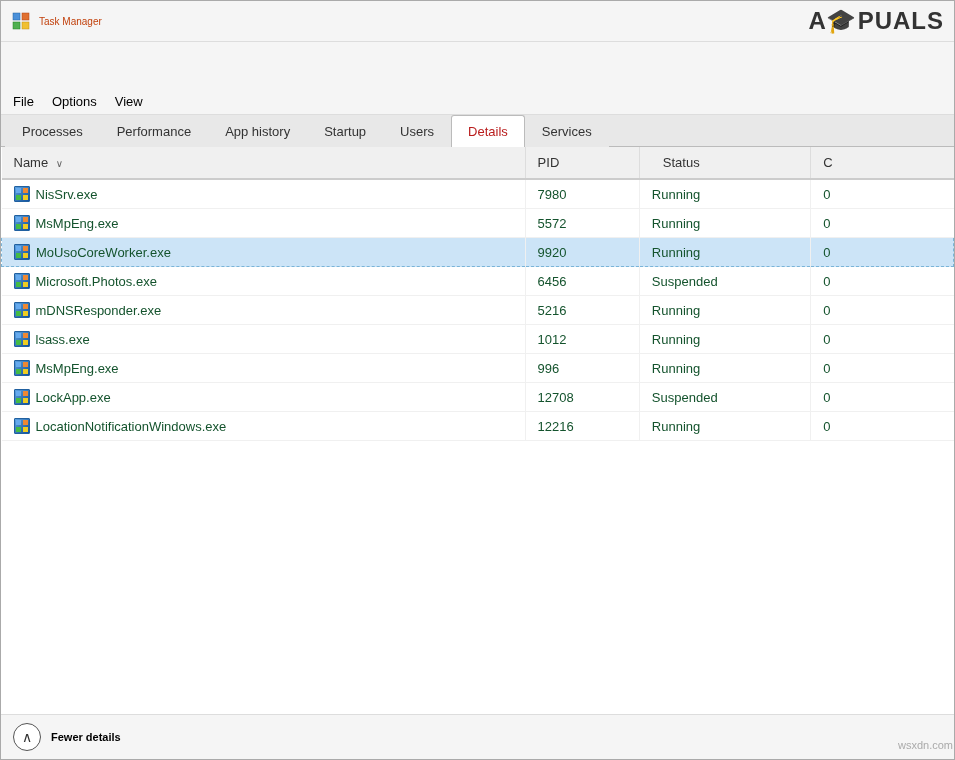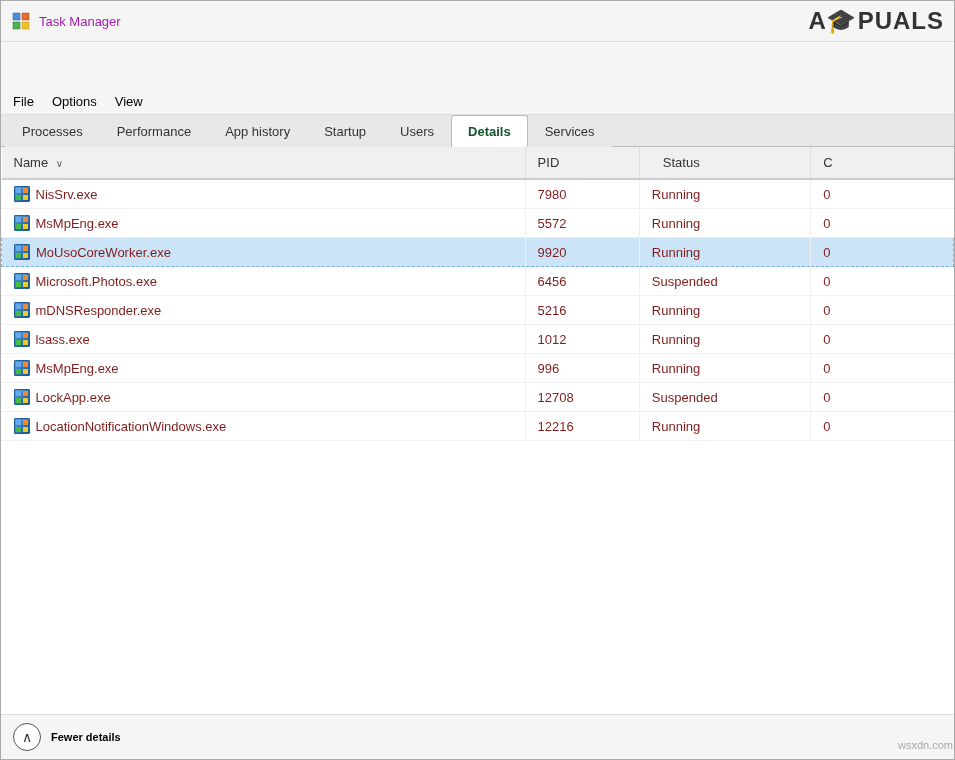--- a/index.html
+++ b/index.html
@@ -32,22 +32,22 @@
       gap: 8px;
     }
     .title-bar-icon {
       width: 20px;
       height: 20px;
       display: flex;
       align-items: center;
       justify-content: center;
     }
     .title-bar-text {
-      font-size: 13px;
-      color: #a21caf;
+      font-size: 10px;
+      color: #c2410c;
       font-weight: normal;
     }
     .appuals-logo {
       margin-left: auto;
       font-size: 24px;
       font-weight: bold;
       color: #333;
       letter-spacing: 1px;
       font-family: Arial, sans-serif;
     }
@@ -80,22 +80,22 @@
       border-bottom: none;
       margin-bottom: -1px;
       background: #e8e8e8;
       color: #333;
       border-radius: 3px 3px 0 0;
     }
     .tab.active {
       background: #ffffff;
       border-color: #bbb;
       border-bottom-color: #ffffff;
-      color: #14532d;
-      font-weight: 700;
+      color: #b91c1c;
+      font-weight: 400;
     }
     .content {
       flex: 1;
       display: flex;
       flex-direction: column;
       overflow: hidden;
     }
     .table-container {
       flex: 1;
       overflow-y: auto;
@@ -135,21 +135,21 @@
       width: 15%;
     }
     th .sort-arrow {
       margin-left: 4px;
       font-size: 10px;
       color: #666;
     }
     td {
       padding: 6px 12px;
       font-size: 13px;
-      color: #7f1d1d;
+      color: #14532d;
       border-right: 1px solid #f0f0f0;
     }
     td:last-child {
       border-right: none;
     }
     tr.data-row {
       border-bottom: 1px solid #f0f0f0;
     }
     tr.data-row.selected {
       background: #cce4f7;

